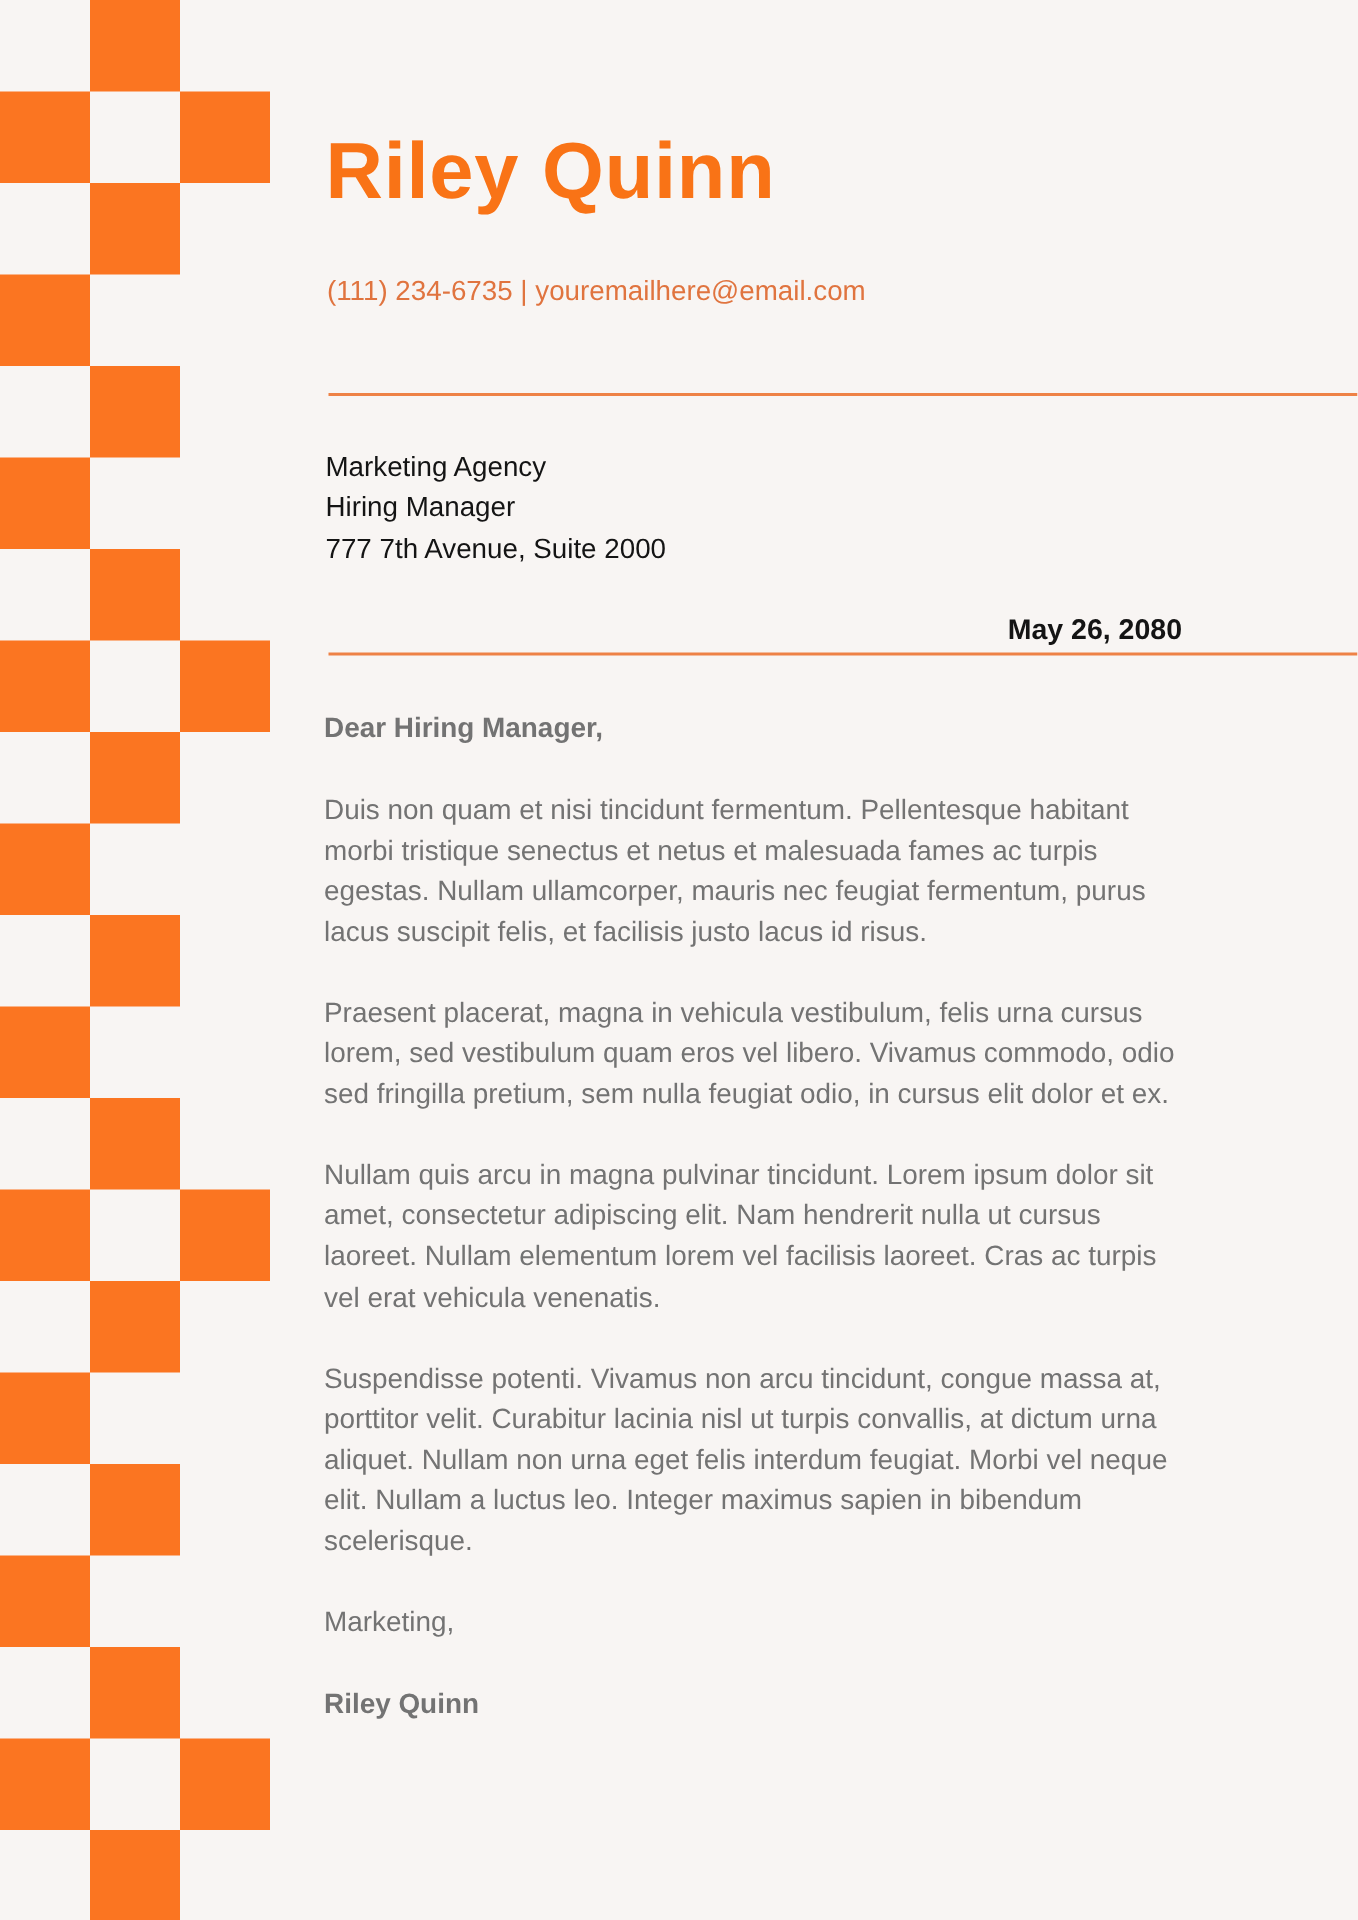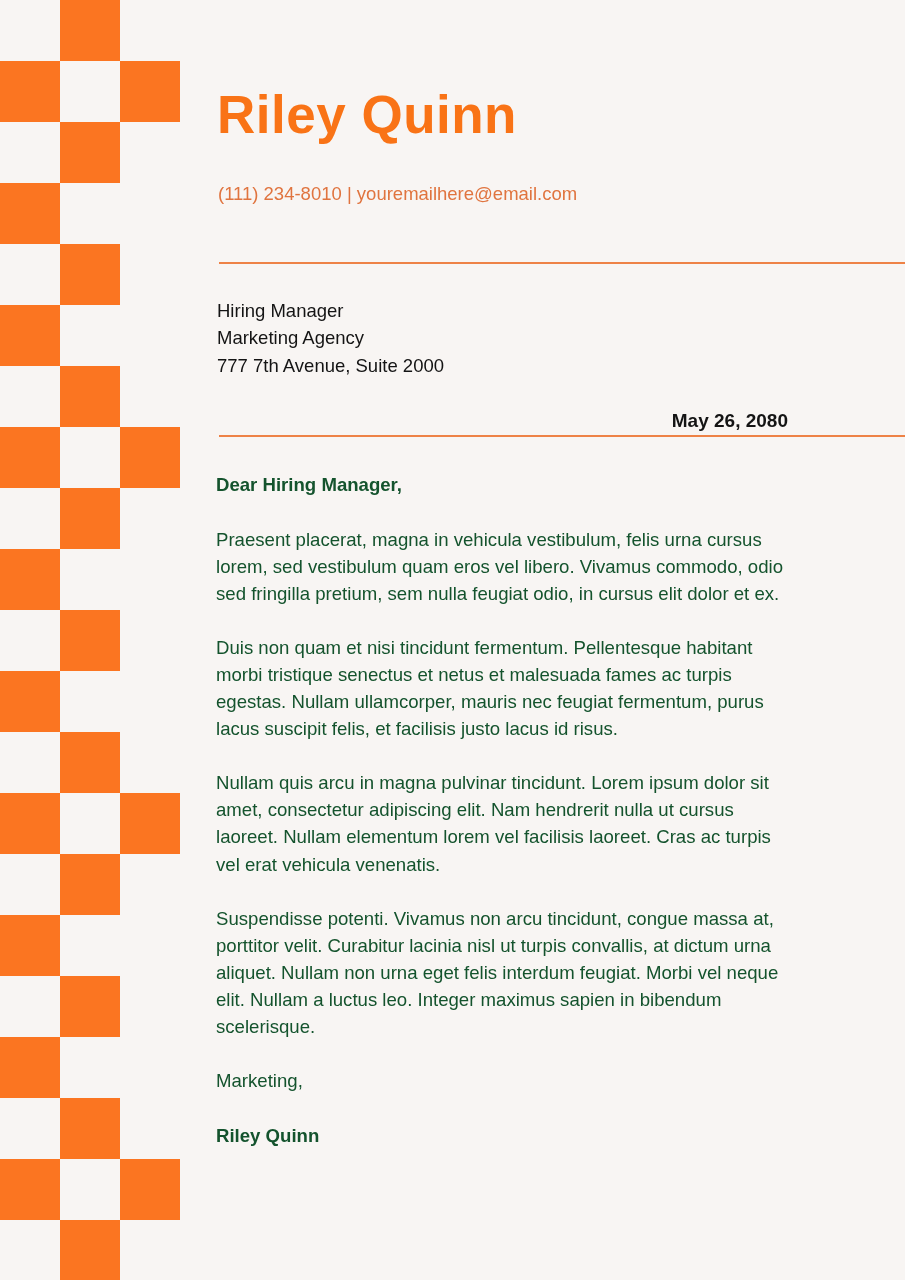--- a/index.html
+++ b/index.html
@@ -100,21 +100,21 @@
     margin-top: 33px;
   }
 
   .letter-body {
     position: absolute;
     left: 216px;
     top: 467px;
     width: 576px;
     font-size: 18.6px;
     line-height: 1.455;
-    color: #14532d;
+    color: #737373;
   }
 
   .salutation {
     font-weight: bold;
     margin-bottom: 28px;
   }
 
   .body-paragraph {
     margin-bottom: 27px;
   }
@@ -156,38 +156,38 @@
     <div class="checker-cell" style="left: 0px; top: 1159px; background: rgb(251, 117, 33);"></div>
     <div class="checker-cell" style="left: 120px; top: 1159px; background: rgb(251, 117, 33);"></div>
     <div class="checker-cell" style="left: 60px; top: 1220px; background: rgb(251, 117, 33);"></div>
   </div>
 
 <div id="page-content">
 
   <div class="letter-name">Riley Quinn</div>
 
   <div class="contact-block">
-    <span class="contact-line">(111) 234-8010 | youremailhere@email.com</span>
+    <span class="contact-line">(111) 234-6735 | youremailhere@email.com</span>
   </div>
 
   <div class="divider top"></div>
 
   <div class="recipient-block">
+    <span class="recipient-line">Marketing Agency</span>
     <span class="recipient-line">Hiring Manager</span>
-    <span class="recipient-line">Marketing Agency</span>
     <span class="recipient-line">777 7th Avenue, Suite 2000</span>
   </div>
 
   <div class="letter-date">May 26, 2080</div>
 
   <div class="divider bottom"></div>
 
   <div class="letter-body">
     <p class="salutation">Dear Hiring Manager,</p>
+    <p class="body-paragraph">Duis non quam et nisi tincidunt fermentum. Pellentesque habitant morbi tristique senectus et netus et malesuada fames ac turpis egestas. Nullam ullamcorper, mauris nec feugiat fermentum, purus lacus suscipit felis, et facilisis justo lacus id risus.</p>
     <p class="body-paragraph">Praesent placerat, magna in vehicula vestibulum, felis urna cursus lorem, sed vestibulum quam eros vel libero. Vivamus commodo, odio sed fringilla pretium, sem nulla feugiat odio, in cursus elit dolor et ex.</p>
-    <p class="body-paragraph">Duis non quam et nisi tincidunt fermentum. Pellentesque habitant morbi tristique senectus et netus et malesuada fames ac turpis egestas. Nullam ullamcorper, mauris nec feugiat fermentum, purus lacus suscipit felis, et facilisis justo lacus id risus.</p>
     <p class="body-paragraph">Nullam quis arcu in magna pulvinar tincidunt. Lorem ipsum dolor sit amet, consectetur adipiscing elit. Nam hendrerit nulla ut cursus laoreet. Nullam elementum lorem vel facilisis laoreet. Cras ac turpis vel erat vehicula venenatis.</p>
     <p class="body-paragraph">Suspendisse potenti. Vivamus non arcu tincidunt, congue massa at, porttitor velit. Curabitur lacinia nisl ut turpis convallis, at dictum urna aliquet. Nullam non urna eget felis interdum feugiat. Morbi vel neque elit. Nullam a luctus leo. Integer maximus sapien in bibendum scelerisque.</p>
     <p class="closing-line">Marketing,</p>
     <p class="signature-name">Riley Quinn</p>
   </div>
 
 </div>
 
 </body></html>

